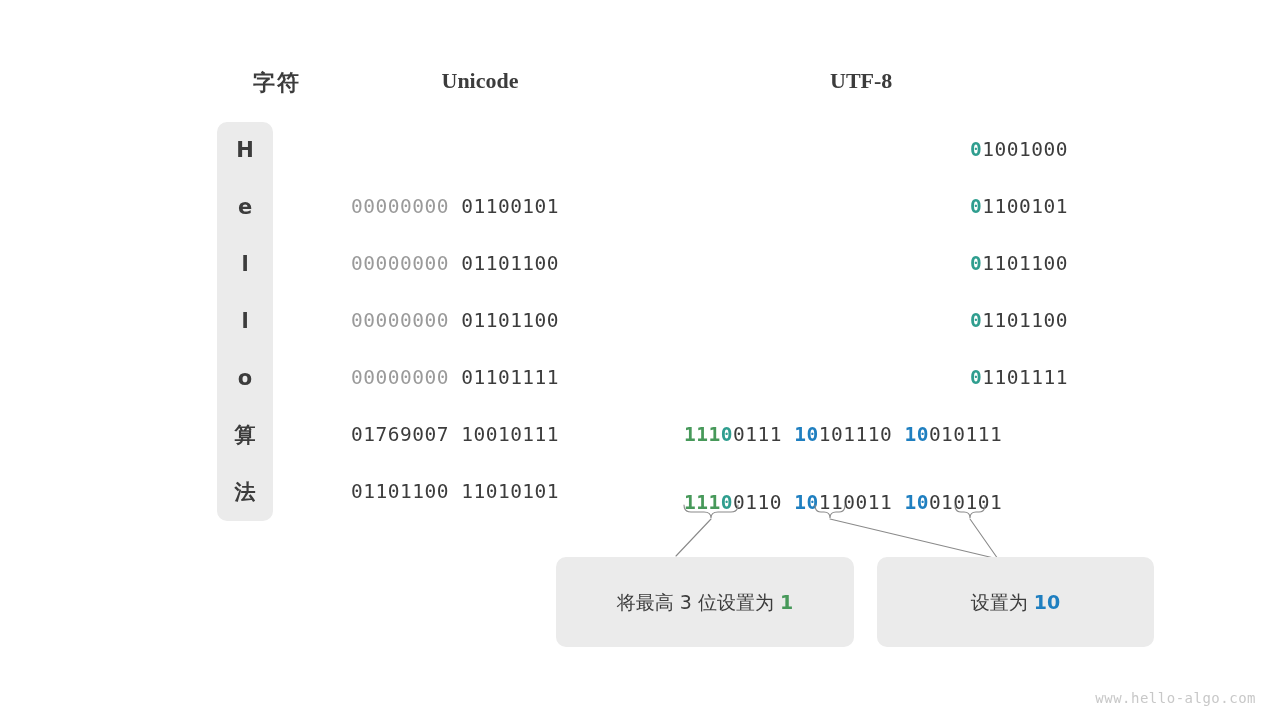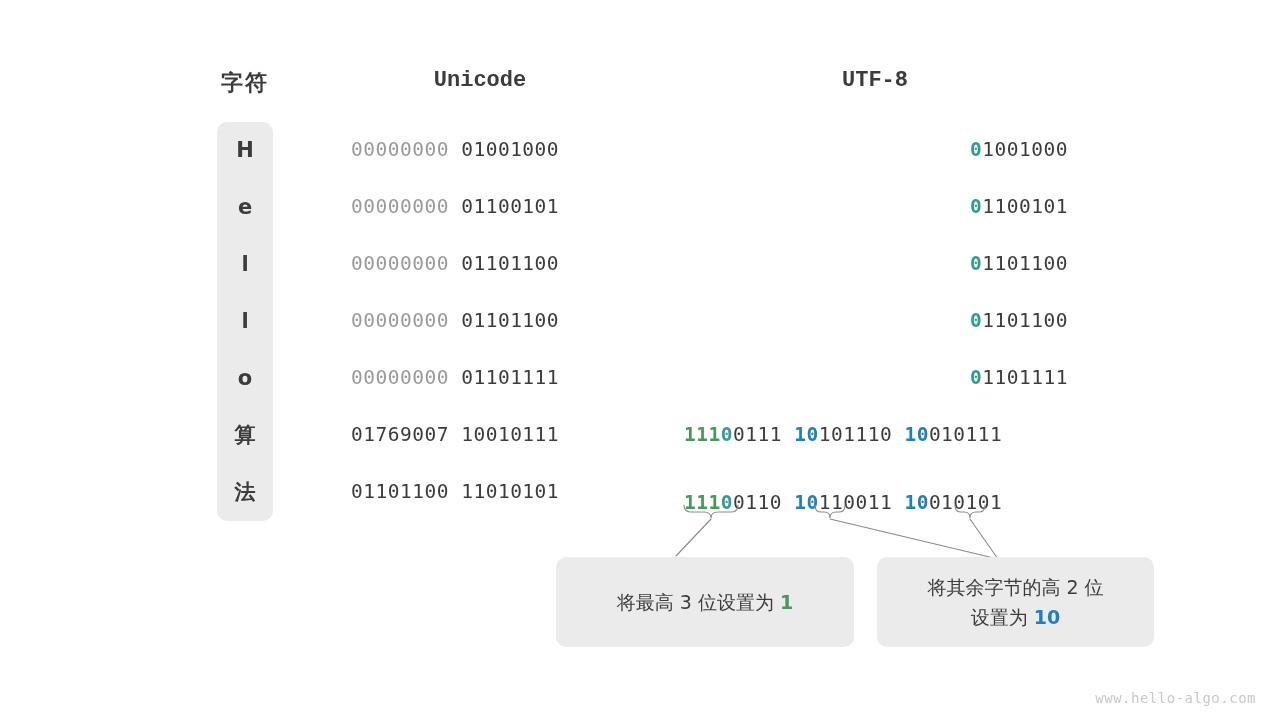--- a/index.html
+++ b/index.html
@@ -12,33 +12,34 @@
     width: 1280px;
     height: 720px;
     background: #ffffff;
     overflow: hidden;
     font-family: "DejaVu Sans", sans-serif;
   }
 
   
   .col-header {
     position: absolute;
-    font-family: Liberation Mono, monospace;
+    font-family: Liberation Serif, serif;
     font-weight: bold;
     font-size: 22px;
     color: #3c3c3c;
     white-space: nowrap;
   }
   .col-header.cjk {
     font-family: "DejaVu Sans", sans-serif;
     letter-spacing: 2px;
+    margin-left: 32px;
   }
   #hdr-char   { left: 217px; top: 68px; width: 56px; text-align: center; }
   #hdr-unicode{ left: 340px; top: 68px; width: 280px; text-align: center; }
-  #hdr-utf8   { left: 790px; top: 68px; width: 170px; text-align: center; }
+  #hdr-utf8   { left: 830px; top: 68px; width: 170px; }
 
   
   #char-col-bg {
     position: absolute;
     left: 217px;
     top: 122px;
     width: 56px;
     height: 399px;
     background: #ebebeb;
     border-radius: 10px;
@@ -132,21 +133,20 @@
   <div id="char-col-bg"></div>
 
   <div class="char-cell" style="top:139px">H</div>
   <div class="char-cell" style="top:196px">e</div>
   <div class="char-cell" style="top:253px">l</div>
   <div class="char-cell" style="top:310px">l</div>
   <div class="char-cell" style="top:367px">o</div>
   <div class="char-cell" style="top:424px">算</div>
   <div class="char-cell" style="top:481px">法</div>
 
-  <div class="bin uni" style="top:139px"><span class="b-dim">00000000</span><span class="b-dim"> </span><span class="b-dark">01001000</span></div>
   <div class="bin uni" style="top:196px"><span class="b-dim">00000000</span><span class="b-dim"> </span><span class="b-dark">01100101</span></div>
   <div class="bin uni" style="top:253px"><span class="b-dim">00000000</span><span class="b-dim"> </span><span class="b-dark">01101100</span></div>
   <div class="bin uni" style="top:310px"><span class="b-dim">00000000</span><span class="b-dim"> </span><span class="b-dark">01101100</span></div>
   <div class="bin uni" style="top:367px"><span class="b-dim">00000000</span><span class="b-dim"> </span><span class="b-dark">01101111</span></div>
   <div class="bin uni" style="top:424px"><span class="b-dark">01769007</span><span class="b-dark"> </span><span class="b-dark">10010111</span></div>
   <div class="bin uni" style="top:481px"><span class="b-dark">01101100</span><span class="b-dark"> </span><span class="b-dark">11010101</span></div>
 
   <div class="bin utf8-1" style="top:139px"><span class="b-teal">0</span><span class="b-dark">1001000</span></div>
   <div class="bin utf8-1" style="top:196px"><span class="b-teal">0</span><span class="b-dark">1100101</span></div>
   <div class="bin utf8-1" style="top:253px"><span class="b-teal">0</span><span class="b-dark">1101100</span></div>
@@ -172,19 +172,18 @@
 
       <path d="M970,519 L998,559"></path>
     </g>
   </svg>
 
   <div id="caption-1" class="caption">
     <div class="cap-line"><span>将最高 3 位设置为 </span><span class="hl-green">1</span></div>
   </div>
 
   <div id="caption-2" class="caption">
-    <div class="cap-line">将其余字节的高 2 位</div>
     <div class="cap-line"><span>设置为 </span><span class="hl-blue">10</span></div>
   </div>
 
   <div id="watermark">www.hello-algo.com</div>
 
 </div>
 
 </body></html>

